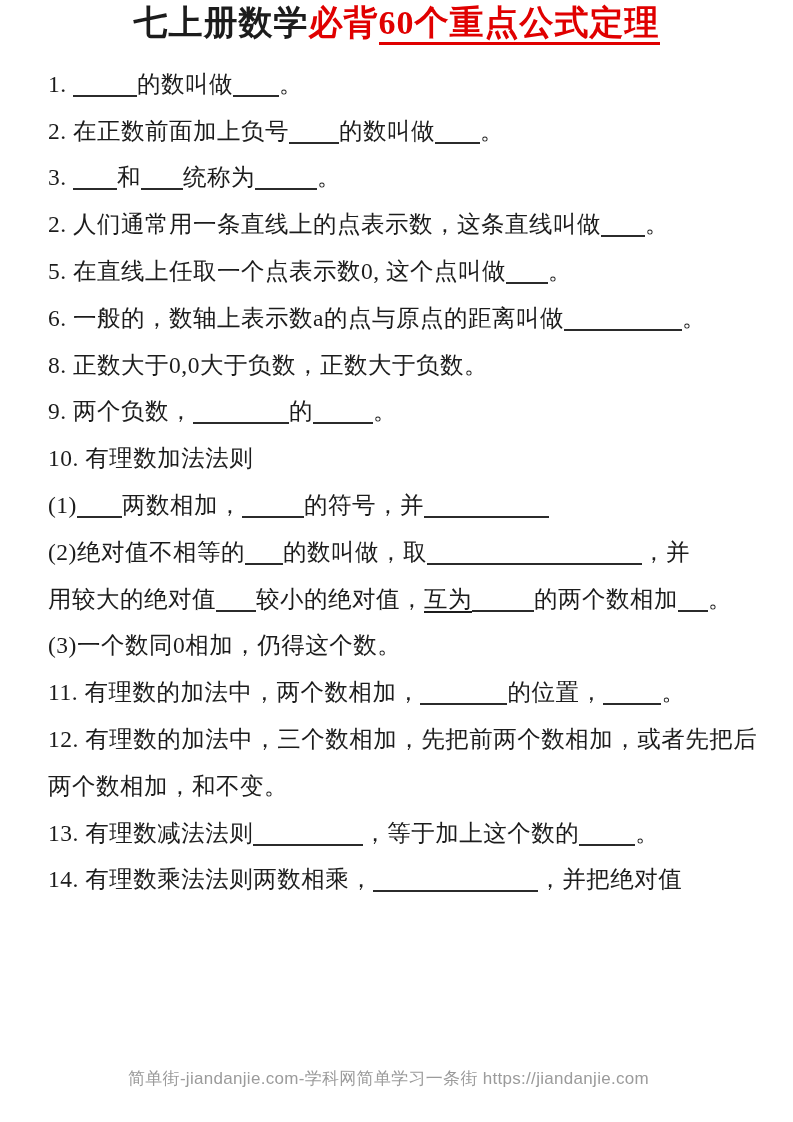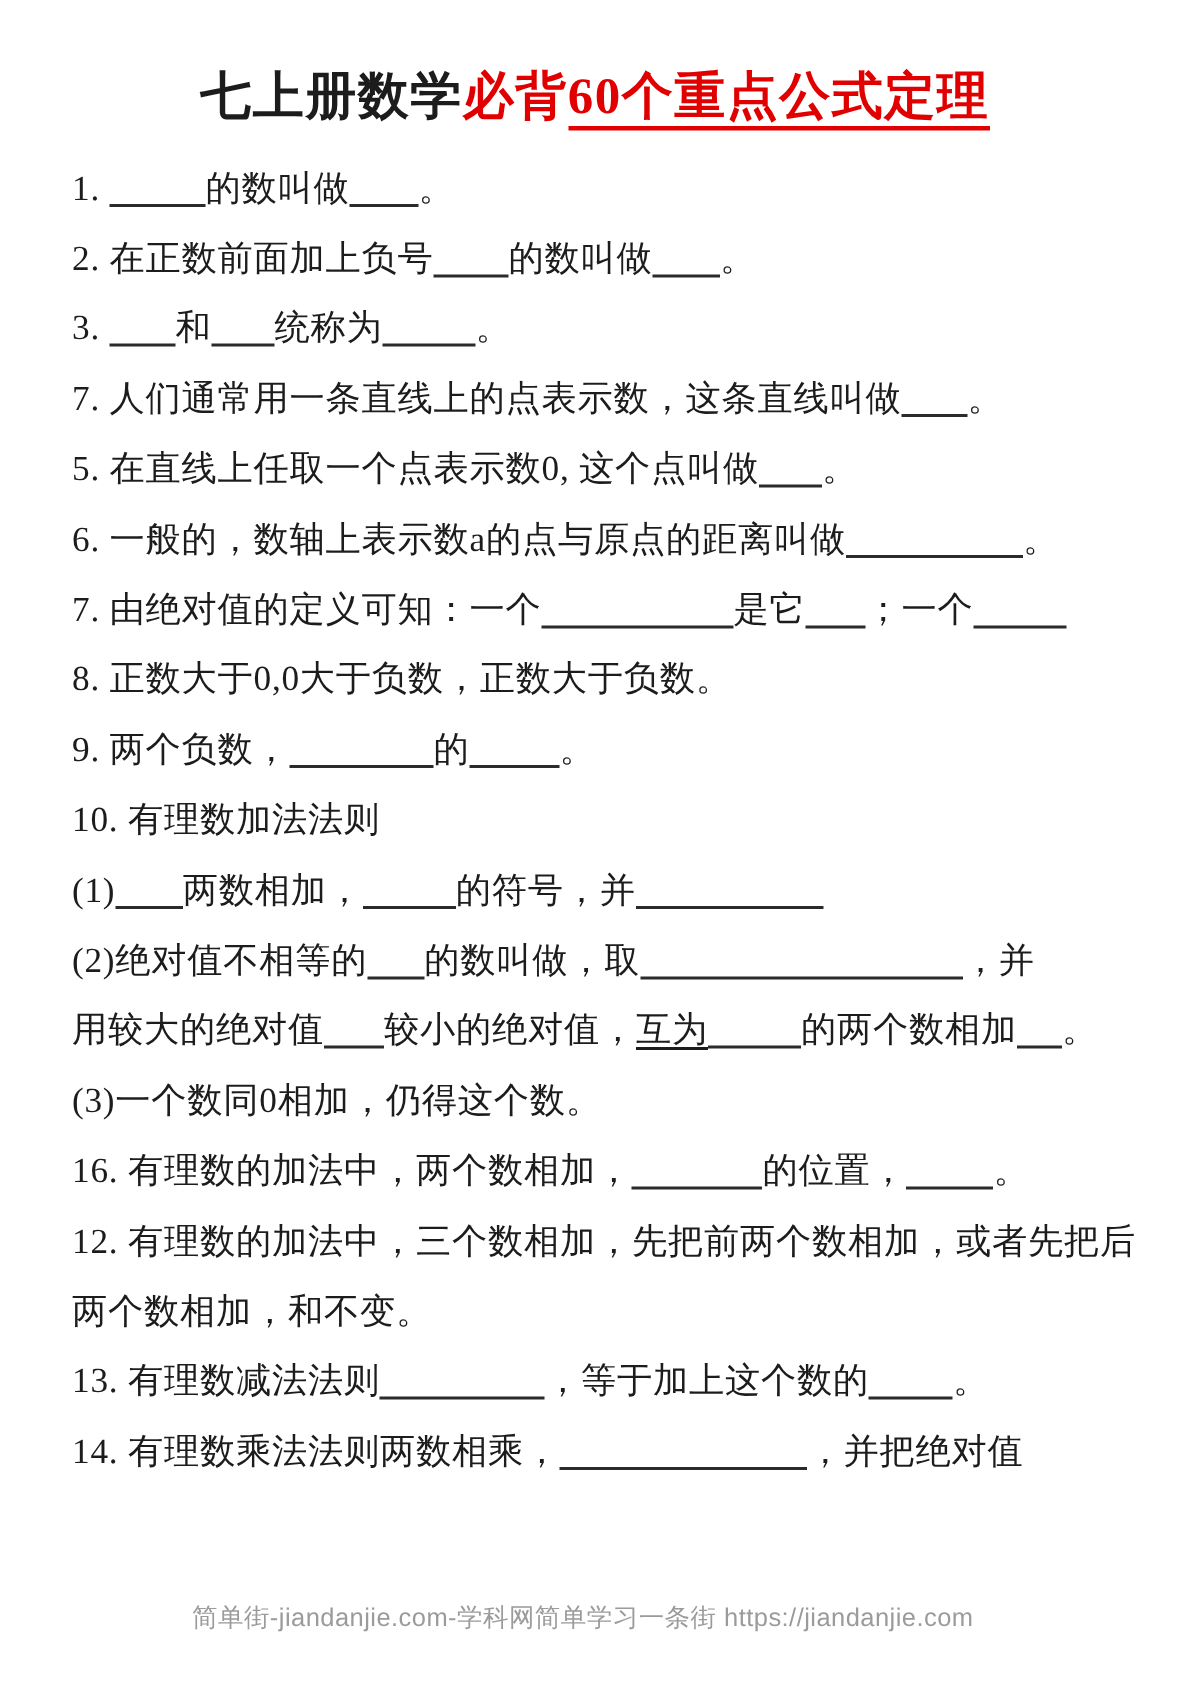--- a/index.html
+++ b/index.html
@@ -11,21 +11,20 @@
     position: relative;
     width: 793px;
     height: 1122px;
     background: #ffffff;
     overflow: hidden;
     font-family: "Liberation Serif", "DejaVu Serif", serif;
     color: #1c1c1c;
   }
   .title {
     margin: 0;
-    padding-top: 42px;
     text-align: center;
     font-size: 34px;
     font-weight: bold;
     letter-spacing: 1px;
     line-height: 1.35;
     white-space: nowrap;
   }
   .title .red { color: #e00000; }
   .title .red-underlined {
     color: #e00000;
@@ -71,32 +70,31 @@
 
 <div class="page">
   <h1 class="title">
     <span>七上册数学</span><span class="red" style="color: rgb(224, 0, 0);">必背</span><span class="red-underlined" style="color: rgb(224, 0, 0); border-bottom-color: rgb(224, 0, 0);">60个重点公式定理</span>
   </h1>
 
   <div id="lines" class="content">
       <div class="line"><span>1. </span><span class="blank" style="width: 64px;"></span><span>的数叫做</span><span class="blank" style="width: 46px;"></span><span>。</span></div>
       <div class="line"><span>2. 在正数前面加上负号</span><span class="blank" style="width: 50px;"></span><span>的数叫做</span><span class="blank" style="width: 45px;"></span><span>。</span></div>
       <div class="line"><span>3. </span><span class="blank" style="width: 44px;"></span><span>和</span><span class="blank" style="width: 42px;"></span><span>统称为</span><span class="blank" style="width: 62px;"></span><span>。</span></div>
-      <div class="line"><span>7. 人们通常用一条直线上的点表示数，这条直线叫做</span><span class="blank" style="width: 44px;"></span><span>。</span></div>
+      <div class="line"><span>2. 人们通常用一条直线上的点表示数，这条直线叫做</span><span class="blank" style="width: 44px;"></span><span>。</span></div>
       <div class="line"><span>5. 在直线上任取一个点表示数0, 这个点叫做</span><span class="blank" style="width: 42px;"></span><span>。</span></div>
       <div class="line"><span>6. 一般的，数轴上表示数a的点与原点的距离叫做</span><span class="blank" style="width: 118px;"></span><span>。</span></div>
-      <div class="line"><span>7. 由绝对值的定义可知：一个</span><span class="blank" style="width: 128px;"></span><span>是它</span><span class="blank" style="width: 40px;"></span><span>；一个</span><span class="blank" style="width: 62px;"></span></div>
       <div class="line"><span>8. 正数大于0,0大于负数，正数大于负数。</span></div>
       <div class="line"><span>9. 两个负数，</span><span class="blank" style="width: 96px;"></span><span>的</span><span class="blank" style="width: 60px;"></span><span>。</span></div>
       <div class="line"><span>10. 有理数加法法则</span></div>
       <div class="line"><span>(1)</span><span class="blank" style="width: 45px;"></span><span>两数相加，</span><span class="blank" style="width: 62px;"></span><span>的符号，并</span><span class="blank" style="width: 125px;"></span></div>
       <div class="line"><span>(2)绝对值不相等的</span><span class="blank" style="width: 38px;"></span><span>的数叫做，取</span><span class="blank" style="width: 215px;"></span><span>，并</span></div>
       <div class="line"><span>用较大的绝对值</span><span class="blank" style="width: 40px;"></span><span>较小的绝对值，</span><span class="u-text">互为</span><span class="blank" style="width: 62px;"></span><span>的两个数相加</span><span class="blank" style="width: 30px;"></span><span>。</span></div>
       <div class="line"><span>(3)一个数同0相加，仍得这个数。</span></div>
-      <div class="line"><span>16. 有理数的加法中，两个数相加，</span><span class="blank" style="width: 87px;"></span><span>的位置，</span><span class="blank" style="width: 58px;"></span><span>。</span></div>
+      <div class="line"><span>11. 有理数的加法中，两个数相加，</span><span class="blank" style="width: 87px;"></span><span>的位置，</span><span class="blank" style="width: 58px;"></span><span>。</span></div>
       <div class="line"><span>12. 有理数的加法中，三个数相加，先把前两个数相加，或者先把后</span></div>
       <div class="line"><span>两个数相加，和不变。</span></div>
       <div class="line"><span>13. 有理数减法法则</span><span class="blank" style="width: 110px;"></span><span>，等于加上这个数的</span><span class="blank" style="width: 56px;"></span><span>。</span></div>
       <div class="line"><span>14. 有理数乘法法则两数相乘，</span><span class="blank" style="width: 165px;"></span><span>，并把绝对值</span></div>
     </div>
 
   <div class="footer">简单街-jiandanjie.com-学科网简单学习一条街 https://jiandanjie.com</div>
 </div>
 
 </body></html>

